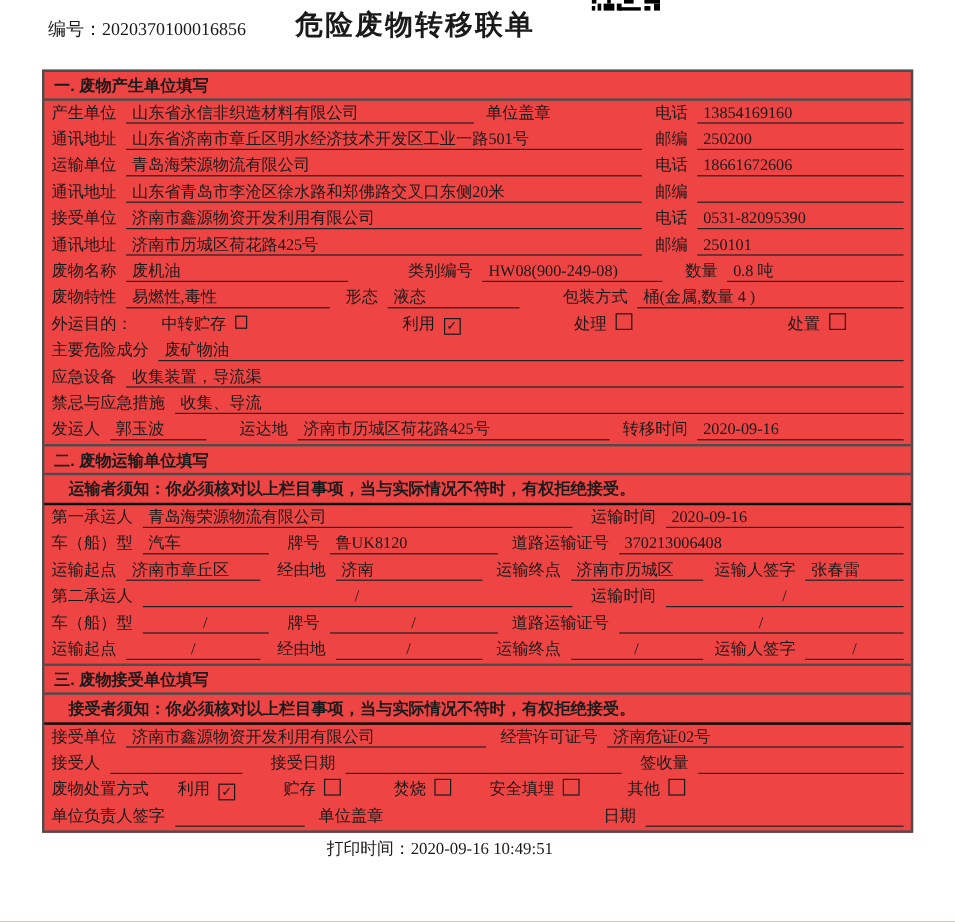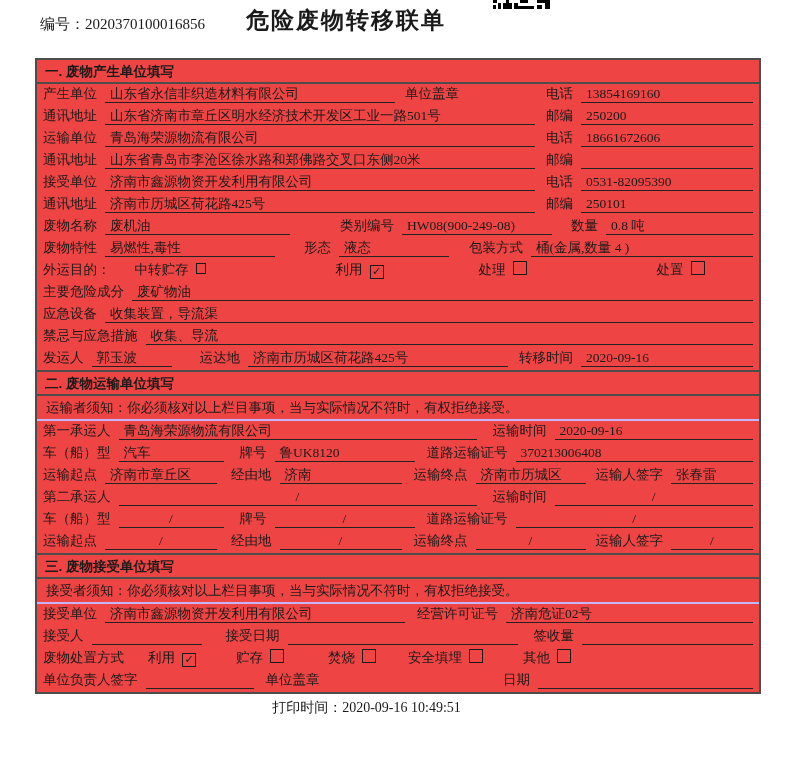--- a/index.html
+++ b/index.html
@@ -20,21 +20,21 @@
   .qr rect { fill:#000; }
 
   
   .form { margin-left:35px; width:726px; border:2px solid #4d4d4d; box-sizing:border-box; background:#ef4444; }
   .sec-h {
     font-family:"Liberation Sans","DejaVu Sans",sans-serif;
     font-weight:bold; font-size:13.5px; line-height:17px;
     padding:3px 8px 2px; border-bottom:2px solid #4d4d4d;
   }
   .sec-h.mid { border-top:2px solid #4d4d4d; }
-  .notice { padding:4px 9px 3px; line-height:16px; border-bottom:2px solid #c4b5fd; }
+  .notice { padding:4px 20px 3px; line-height:16px; border-bottom:2px solid #000000;font-weight:bold; }
 
   .row { display:flex; align-items:flex-end; padding:0 6px 3px; height:19px; }
   .lbl { white-space:nowrap; margin-right:8px; flex:0 0 auto; }
   .u {
     display:inline-block; border-bottom:1px solid #222; box-sizing:border-box;
     padding:0 5px; white-space:nowrap; overflow:hidden; min-height:17px;
     line-height:17px; flex:0 0 auto;
   }
   .fill { flex:1 1 auto; }
   .ctr { text-align:center; }
@@ -124,21 +124,21 @@
       <span class="u" style="width:185px">废机油</span>
       <span class="lbl" style="margin-left:50px">类别编号</span>
       <span class="u" style="width:150px">HW08(900-249-08)</span>
       <span class="lbl" style="margin-left:auto">数量</span>
       <span class="u" style="width:147px">0.8 吨</span>
     </div>
 
     <div class="row">
       <span class="lbl">废物特性</span>
       <span class="u" style="width:170px">易燃性,毒性</span>
-      <span class="lbl" style="margin-left:29px">形态</span>
+      <span class="lbl" style="margin-left:13px">形态</span>
       <span class="u" style="width:110px">液态</span>
       <span class="lbl" style="margin-left:auto">包装方式</span>
       <span class="u" style="width:222px">桶(金属,数量 4 )</span>
     </div>
 
     <div class="row">
       <span class="lbl">外运目的：</span>
       <span class="opt" style="margin-left:16px"><span>中转贮存</span><span class="cb cb-sm"></span></span>
       <span class="opt" style="margin-left:130px"><span>利用</span><span class="cb">✓</span></span>
       <span class="opt" style="margin-left:95px"><span>处理</span><span class="cb"></span></span>

